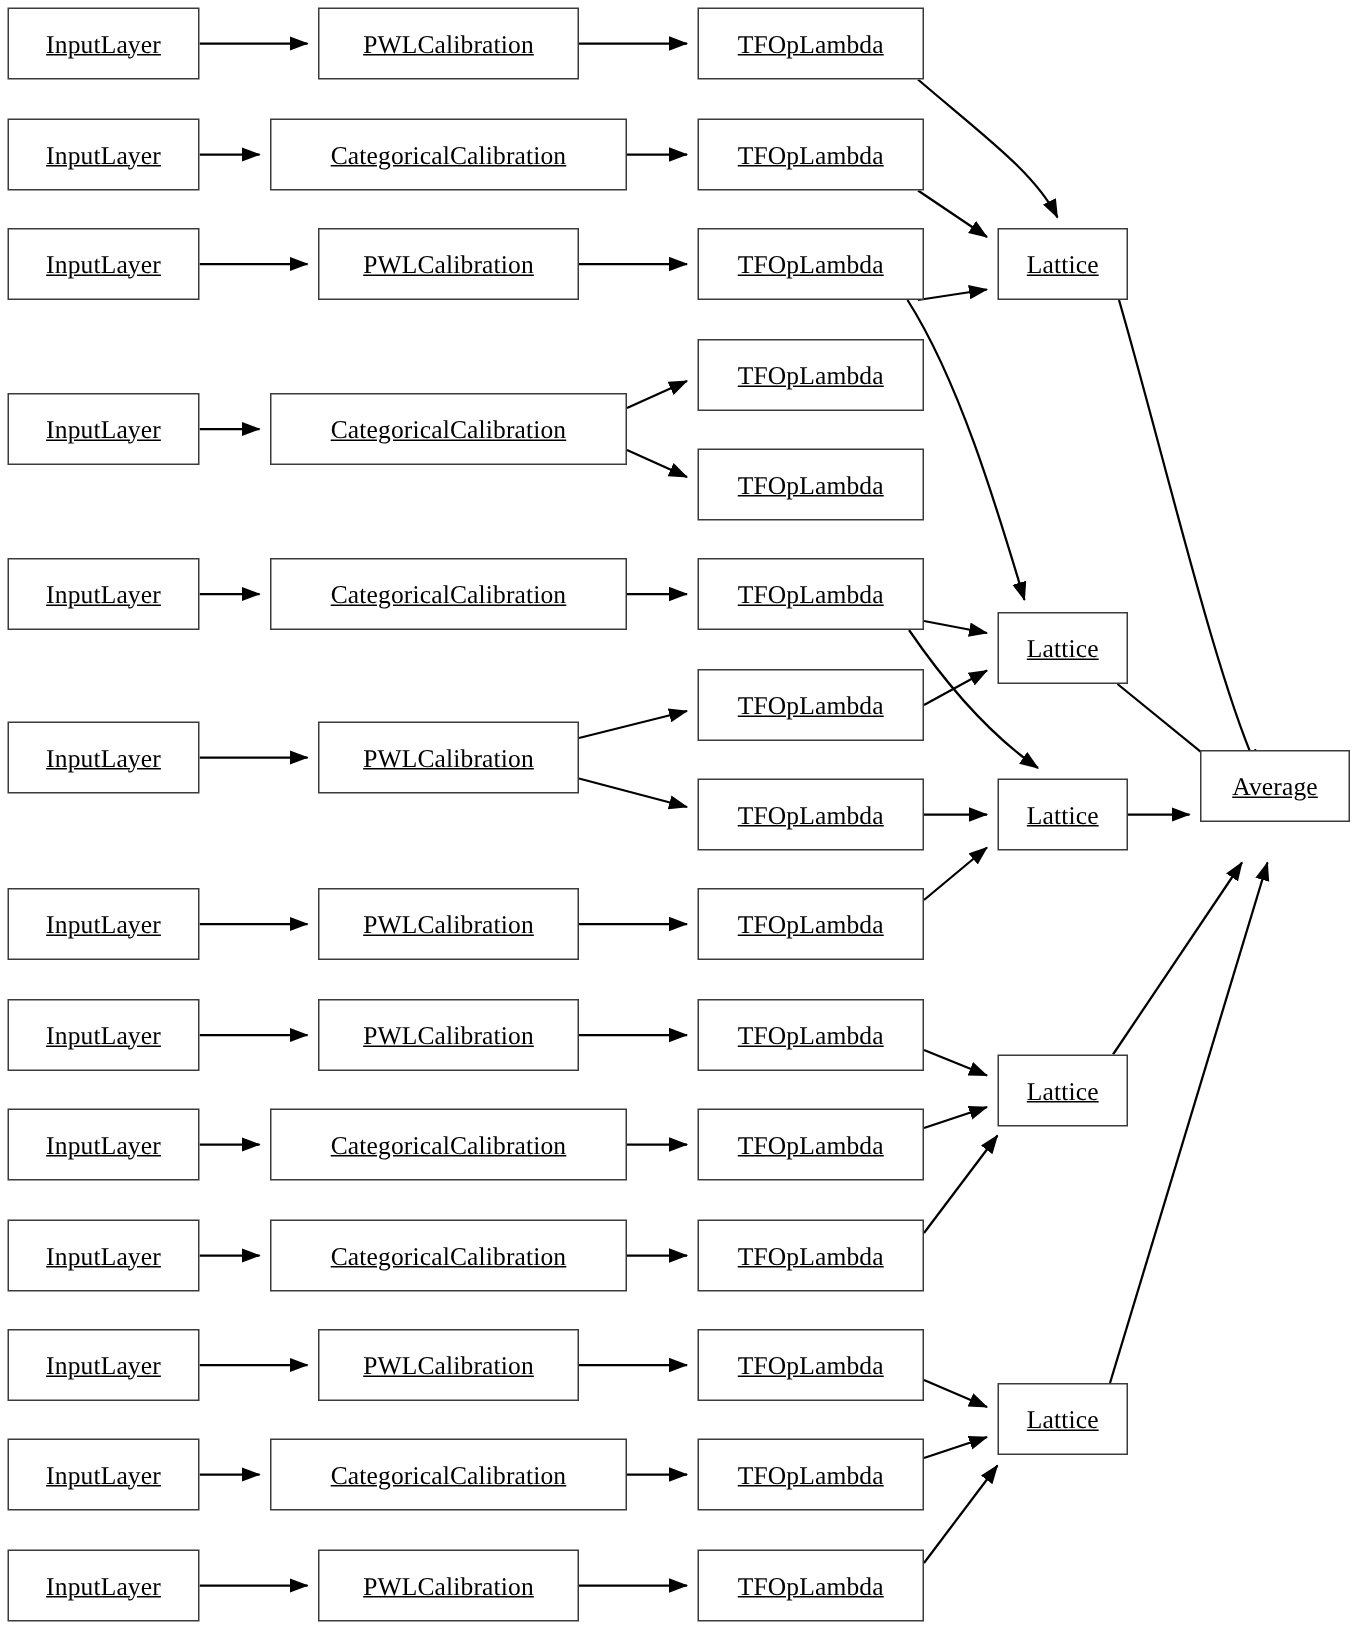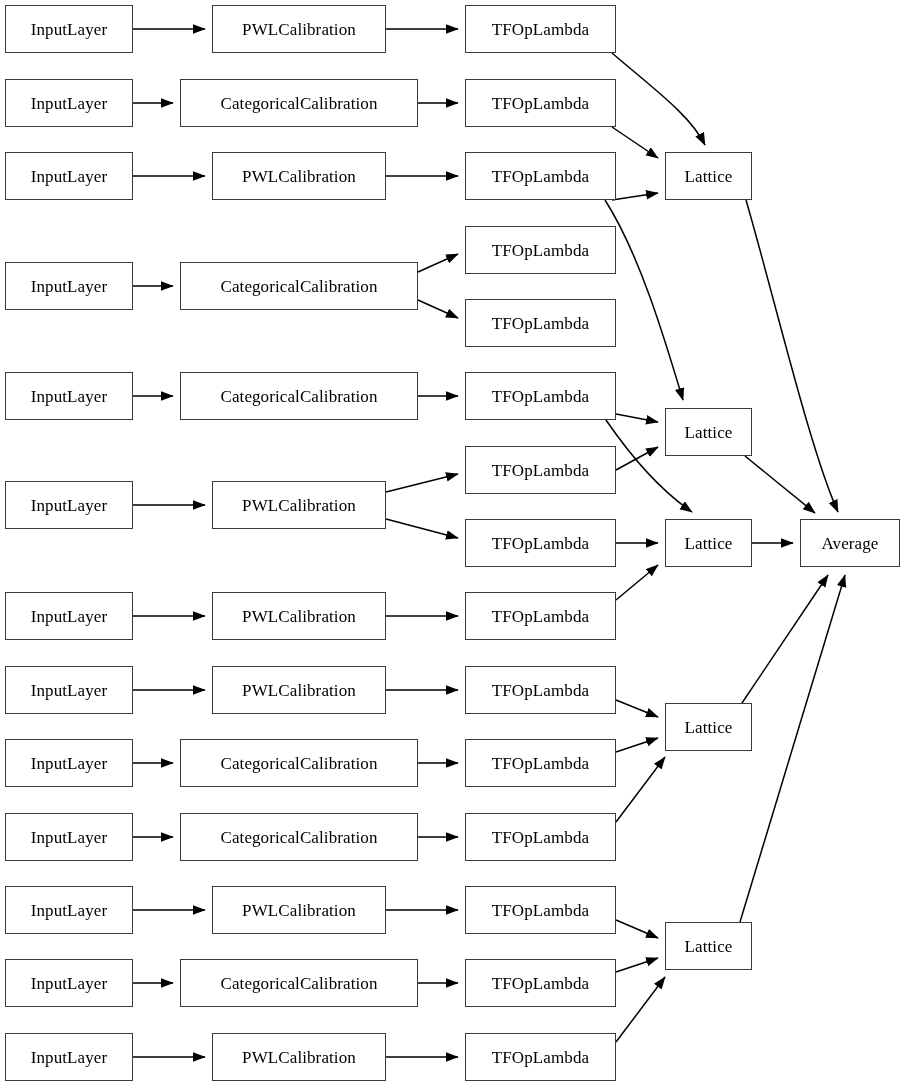--- a/index.html
+++ b/index.html
@@ -33,20 +33,21 @@
     justify-content: center;
     color: #000000;
     font-size: 17px;
     line-height: 1;
     white-space: nowrap;
     letter-spacing: 0.1px;
   }
   .node-label {
     display: block;
     padding: 0 4px;
+    text-decoration: underline;
   }
 </style>
 </head>
 <body>
 
 <div id="canvas" style="width: 905px; height: 1087px; background: rgb(255, 255, 255);">
 
   <svg id="edge-layer" viewBox="0 0 905 1087" width="905" height="1087" xmlns="http://www.w3.org/2000/svg">
     <defs>
       <marker id="ah" markerWidth="9" markerHeight="9" refX="8" refY="3.2" orient="auto" markerUnits="strokeWidth">
@@ -237,18 +238,18 @@
       </div>
       <div class="node" style="left: 665px; top: 519px; width: 87px; height: 48px; border-color: rgb(59, 59, 59); background: rgb(255, 255, 255);">
         <span class="node-label">Lattice</span>
       </div>
       <div class="node" style="left: 665px; top: 703px; width: 87px; height: 48px; border-color: rgb(59, 59, 59); background: rgb(255, 255, 255);">
         <span class="node-label">Lattice</span>
       </div>
       <div class="node" style="left: 665px; top: 922px; width: 87px; height: 48px; border-color: rgb(59, 59, 59); background: rgb(255, 255, 255);">
         <span class="node-label">Lattice</span>
       </div>
-      <div class="node" style="left: 800px; top: 519px; width: 100px; height: 48px; border-color: rgb(59, 59, 59); background: rgb(255, 255, 255);">
+      <div class="node" style="left: 800px; top: 500px; width: 100px; height: 48px; border-color: rgb(59, 59, 59); background: rgb(255, 255, 255);">
         <span class="node-label">Average</span>
       </div>
     </div>
 
 </div>
 
 </body></html>

